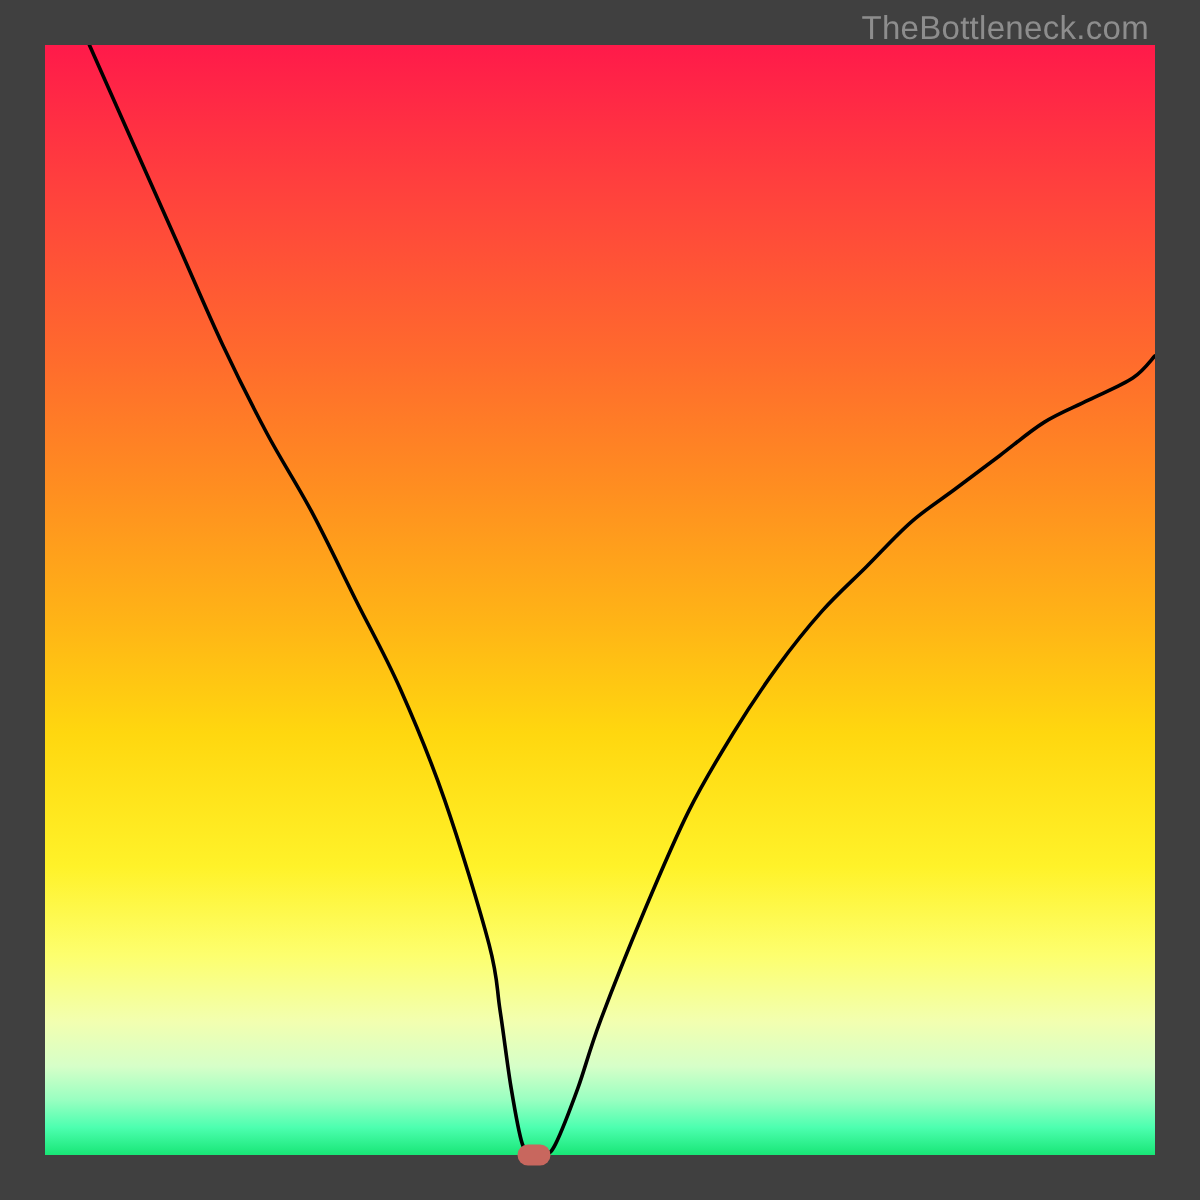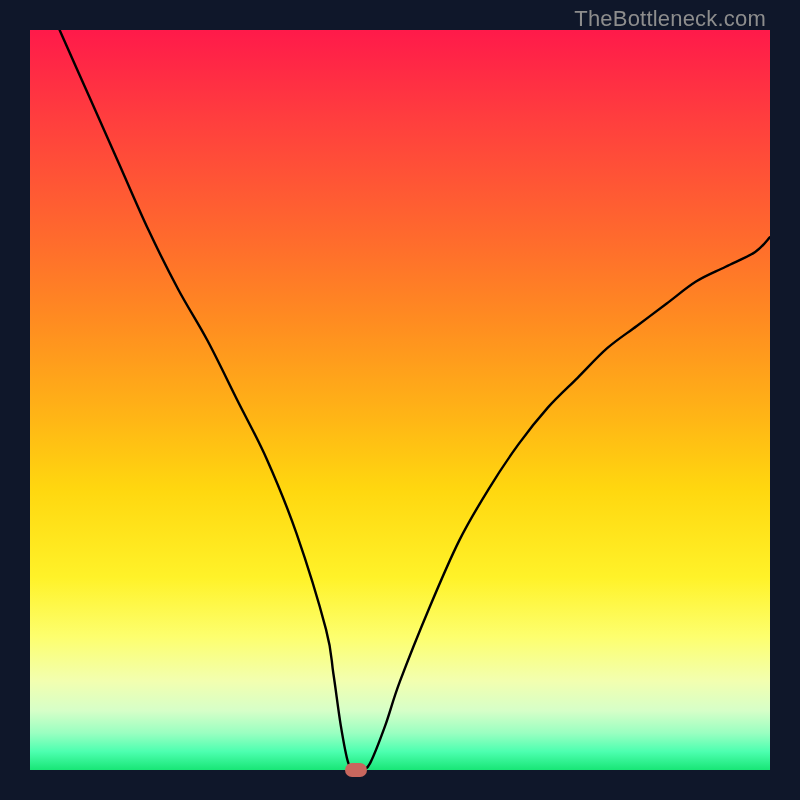--- a/index.html
+++ b/index.html
@@ -1,20 +1,20 @@
 <!DOCTYPE html>
 <html><head>
 <meta charset="utf-8">
 <style>
   * { margin: 0; padding: 0; box-sizing: border-box; }
   html, body { width: 800px; height: 800px; overflow: hidden; background: #000; }
   .frame {
     width: 800px;
     height: 800px;
-    background: #0f172a;
+    background: #404040;
     position: relative;
     text-align: center;
   }
   .plot-area {
     position: absolute;
     left: 30px;
     top: 30px;
     width: 740px;
     height: 740px;
     background: linear-gradient(

